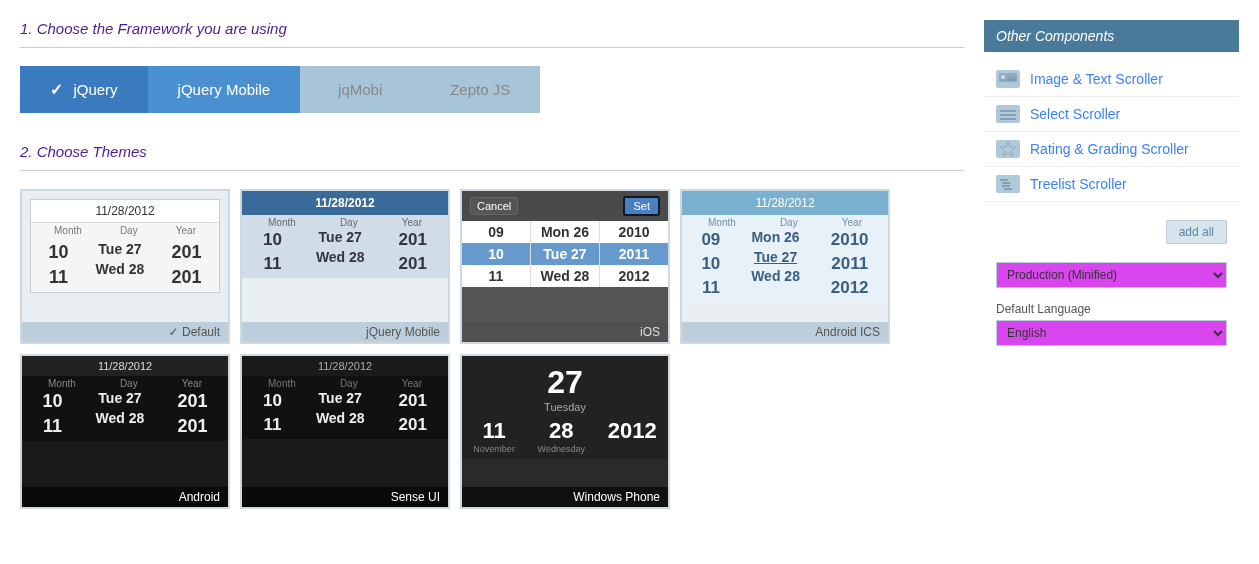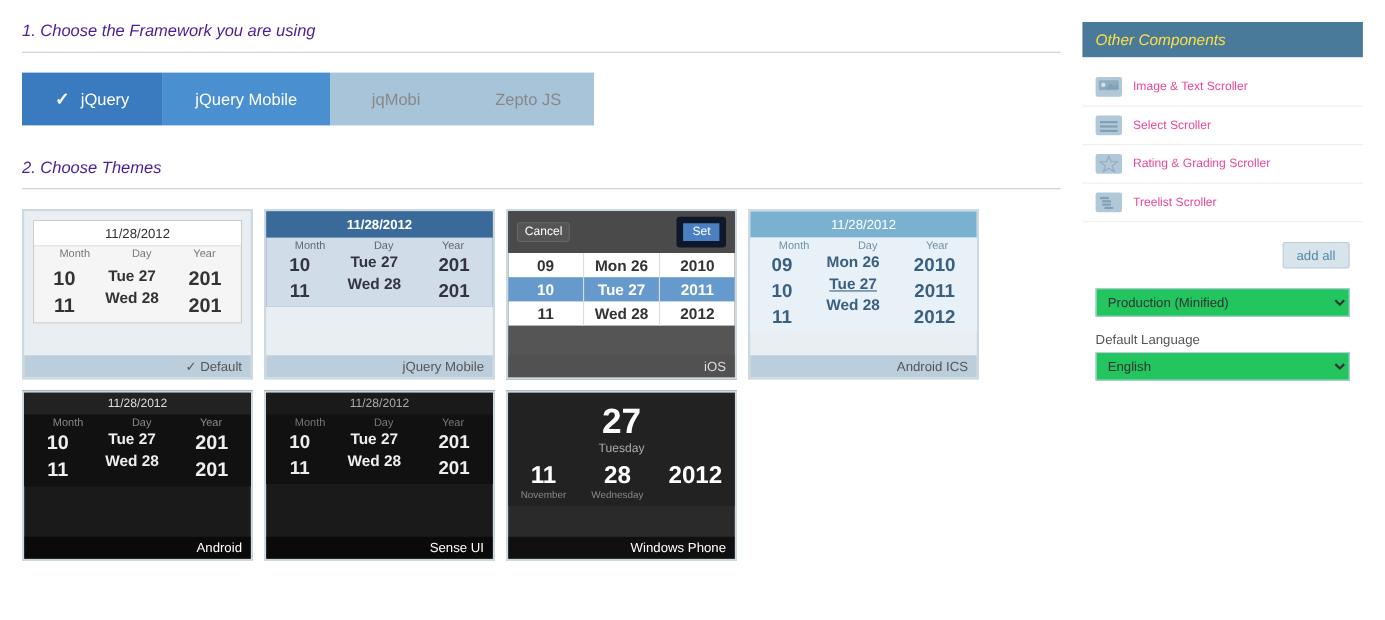--- a/index.html
+++ b/index.html
@@ -138,21 +138,21 @@
       background: #555;
       border: 1px solid #666;
       padding: 2px 6px;
       border-radius: 3px;
       cursor: pointer;
     }
     .ios-set-btn {
       color: #fff;
       font-size: 11px;
       background: #4a80c0;
-      border: 6px solid #0f172a;
+      border: 2px solid #0f172a;
       padding: 2px 8px;
       border-radius: 3px;
       cursor: pointer;
     }
     .ios-picker-body {
       background: #fff;
     }
     .ios-picker-rows {
       display: flex;
     }
@@ -256,21 +256,21 @@
       font-size: 9px;
       color: #888;
     }
     
     .sidebar {
       width: 255px;
       flex-shrink: 0;
     }
     .sidebar-header {
       background: #4a7a9a;
-      color: #fde047;
+      color: #ffffff;
       font-style: italic;
       font-size: 14px;
       padding: 8px 12px;
     }
     .sidebar-items {
       padding: 10px 0;
     }
     .sidebar-item {
       display: flex;
       align-items: center;
@@ -285,22 +285,22 @@
       background: #b0c8d8;
       border-radius: 2px;
       flex-shrink: 0;
       display: flex;
       align-items: center;
       justify-content: center;
       font-size: 9px;
       color: #7090a0;
     }
     .sidebar-item-label {
-      color: #ec4899;
-      font-size: 11px;
+      color: #3b82f6;
+      font-size: 14px;
     }
     .add-all-area {
       text-align: right;
       padding: 8px 12px;
     }
     .add-all-btn {
       background: #d8e4ec;
       border: 1px solid #bcd;
       color: #5588aa;
       padding: 4px 12px;
@@ -314,21 +314,21 @@
     .comp-label {
       font-size: 12px;
       color: #555;
       margin-bottom: 4px;
     }
     .comp-select {
       width: 100%;
       padding: 4px 6px;
       font-size: 12px;
       border: 1px solid #bcd;
-      background: #22c55e;
+      background: #d946ef;
       color: #333;
       appearance: auto;
     }
     .select-lang-section {
       padding: 4px 12px 10px;
     }
     
     .picker-shared-body {
       display: flex;
       justify-content: space-around;

